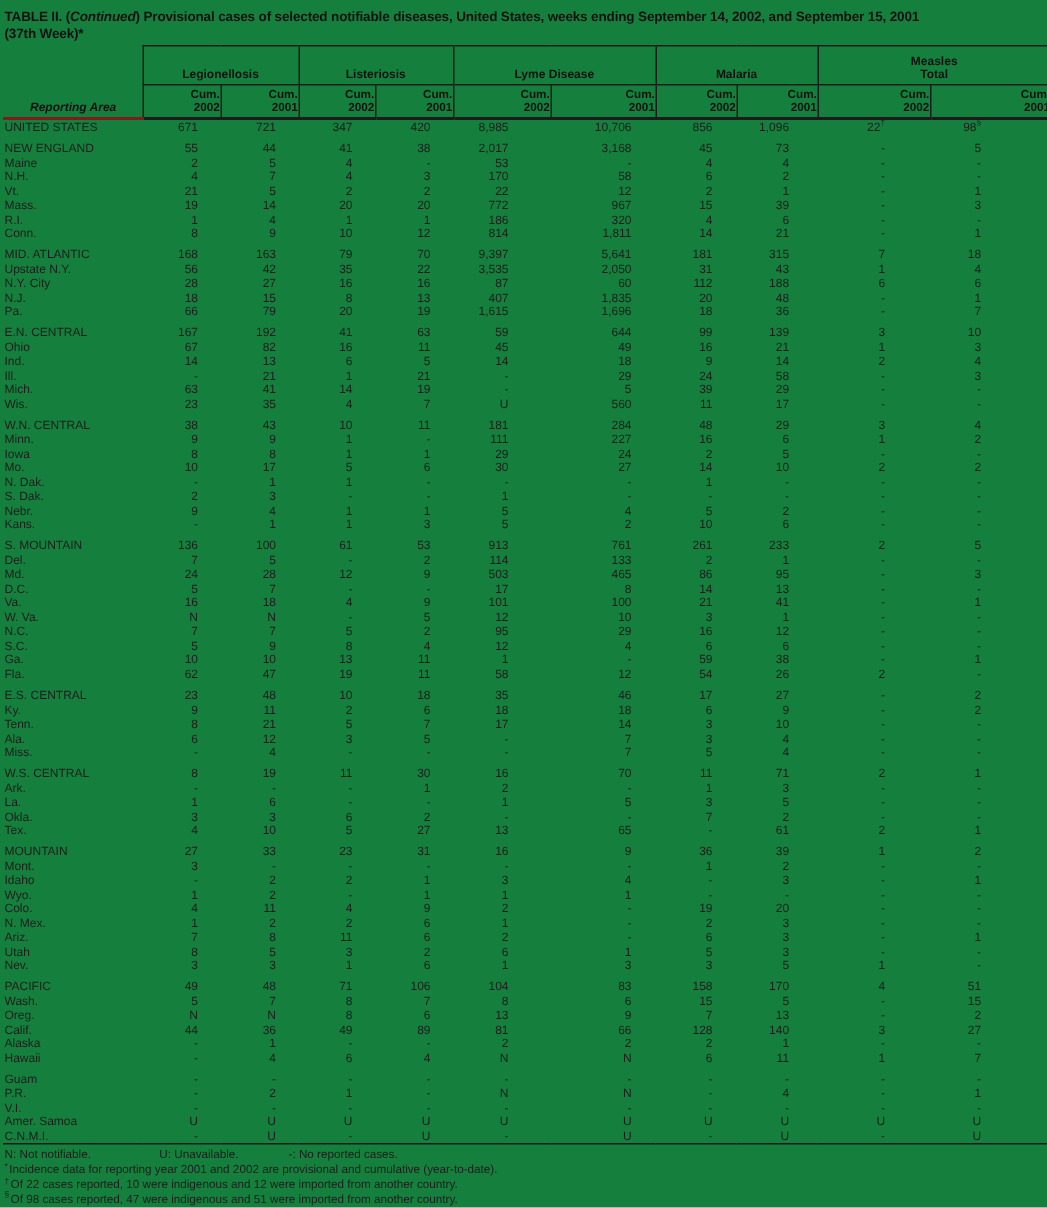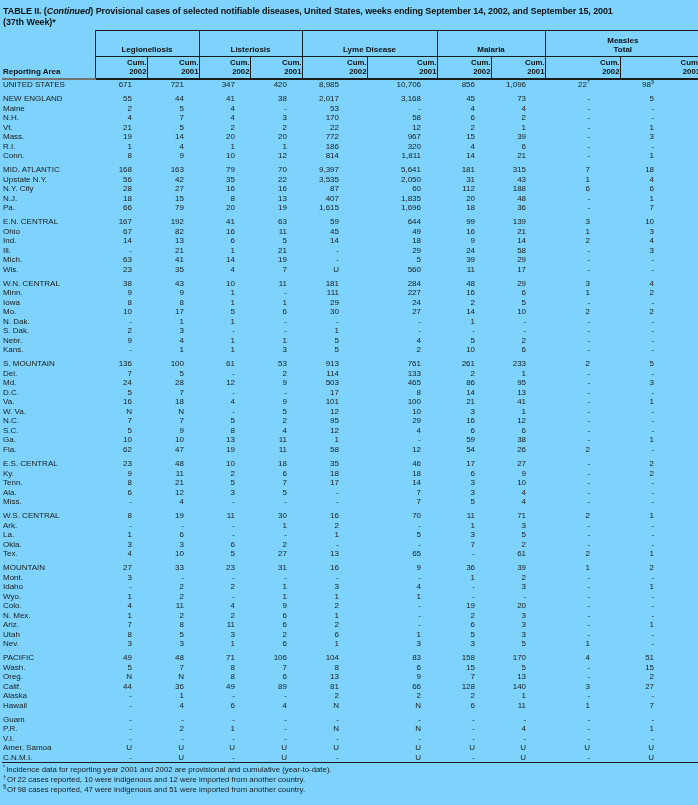--- a/index.html
+++ b/index.html
@@ -1,18 +1,18 @@
 <!DOCTYPE html>
 <html><head>
 <meta charset="utf-8">
 <style>
   html,body{margin:0;padding:0;background:#ffffff;}
   .page{
     width:698px;height:805px;box-sizing:border-box;
-    padding:5px 2px 16px 2px;overflow:hidden;background:#7dd3fc;
+    padding:5px 2px 16px 2px;overflow:hidden;background:#15803d;
     font-family:"Liberation Sans",sans-serif;color:#1c1c1c;
   }
   .title{
     font-size:9px;font-weight:bold;line-height:10.5px;
     letter-spacing:-0.1px;margin:1px 0 3px 1px;color:#111;
   }
   table.dtable{
     border-collapse:collapse;table-layout:fixed;width:694px;
     border-bottom:1.5px solid #1c1c1c;margin-left:0;
   }
@@ -20,22 +20,22 @@
   th.g{
     border-top:1px solid #1c1c1c;border-left:1px solid #1c1c1c;border-bottom:1px solid #1c1c1c;
     height:25px;text-align:center;font-size:8px;vertical-align:bottom;line-height:9px;
   }
   th.g .gl{padding-bottom:2px;}
   th.s{
     border-left:1px solid #1c1c1c;border-bottom:2px solid #1c1c1c;
     height:21px;text-align:right;font-size:7.8px;line-height:8.8px;vertical-align:middle;
   }
   th.stub{
-    text-align:left;vertical-align:bottom;font-size:8px;
-    border-bottom:2px solid #737373;padding:0 0 2px 1px;
+    text-align:center;vertical-align:bottom;font-size:8px;
+    border-bottom:2px solid #7f1d1d;padding:0 0 2px 1px;font-style:italic;
   }
   tbody td{
     font-size:8px;height:9.5px;line-height:9.5px;padding:0;
     white-space:nowrap;color:#1c1c1c;
   }
   td.area{text-align:left;padding-left:1px;}
   td.v{text-align:right;}
   td.c1{padding-right:15px;} td.c2{padding-right:15px;}
   td.c3{padding-right:15px;} td.c4{padding-right:15px;}
   td.c5{padding-right:28px;} td.c6{padding-right:16px;}
@@ -1034,18 +1034,23 @@
           <td class="v c6">U</td>
           <td class="v c7">-</td>
           <td class="v c8">U</td>
           <td class="v c9">-</td>
           <td class="v c10">U</td>
         </tr>
       </tbody>
   </table>
 
   <div class="footer">
+    <div class="legend">
+      <span class="li0">N: Not notifiable.</span>
+      <span class="li1">U: Unavailable.</span>
+      <span>-: No reported cases.</span>
+    </div>
     <div class="fn"><sup>*</sup><span>Incidence data for reporting year 2001 and 2002 are provisional and cumulative (year-to-date).</span></div>
     <div class="fn"><sup>†</sup><span>Of 22 cases reported, 10 were indigenous and 12 were imported from another country.</span></div>
     <div class="fn"><sup>§</sup><span>Of 98 cases reported, 47 were indigenous and 51 were imported from another country.</span></div>
   </div>
 
 </div>
 
 </body></html>

